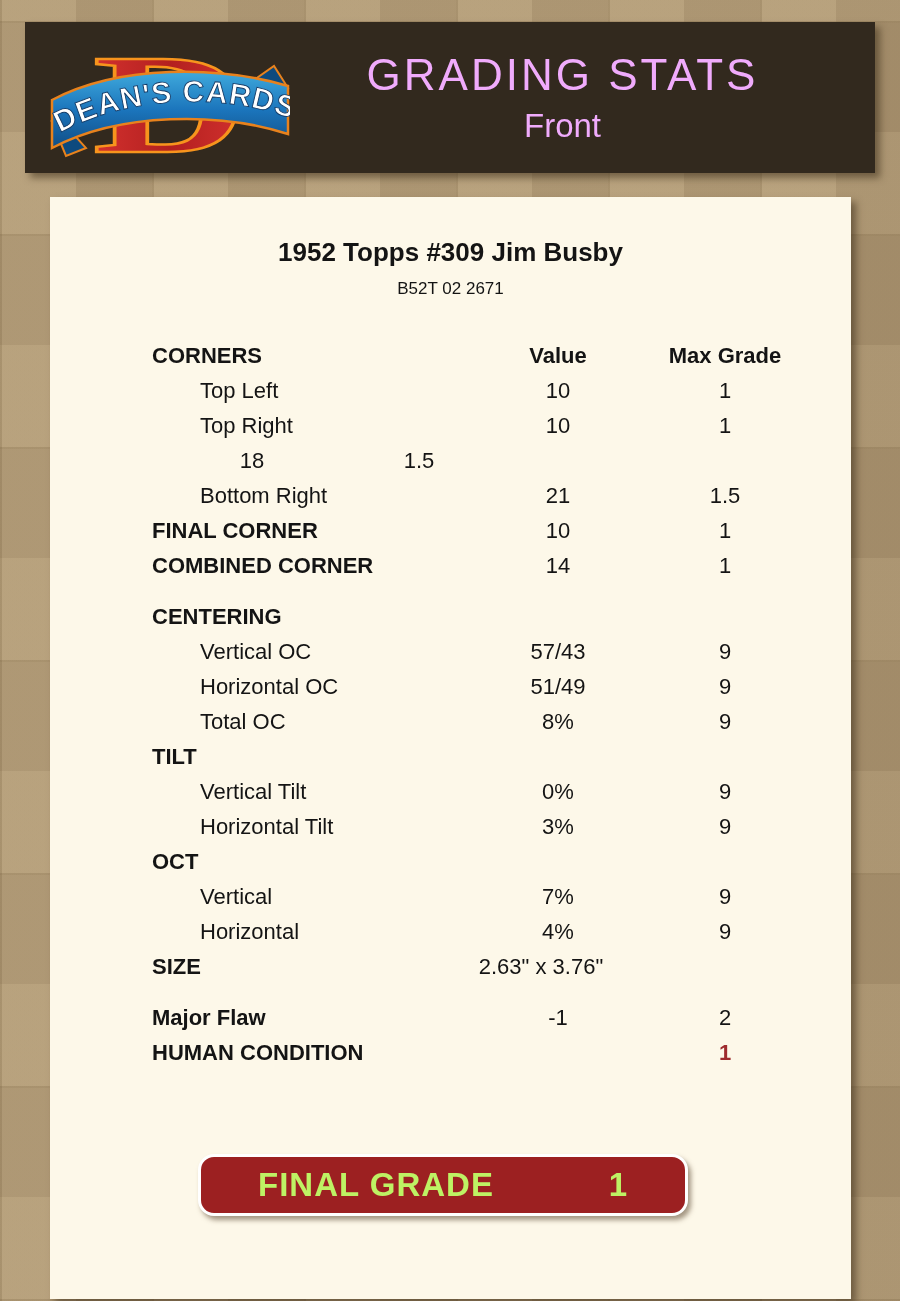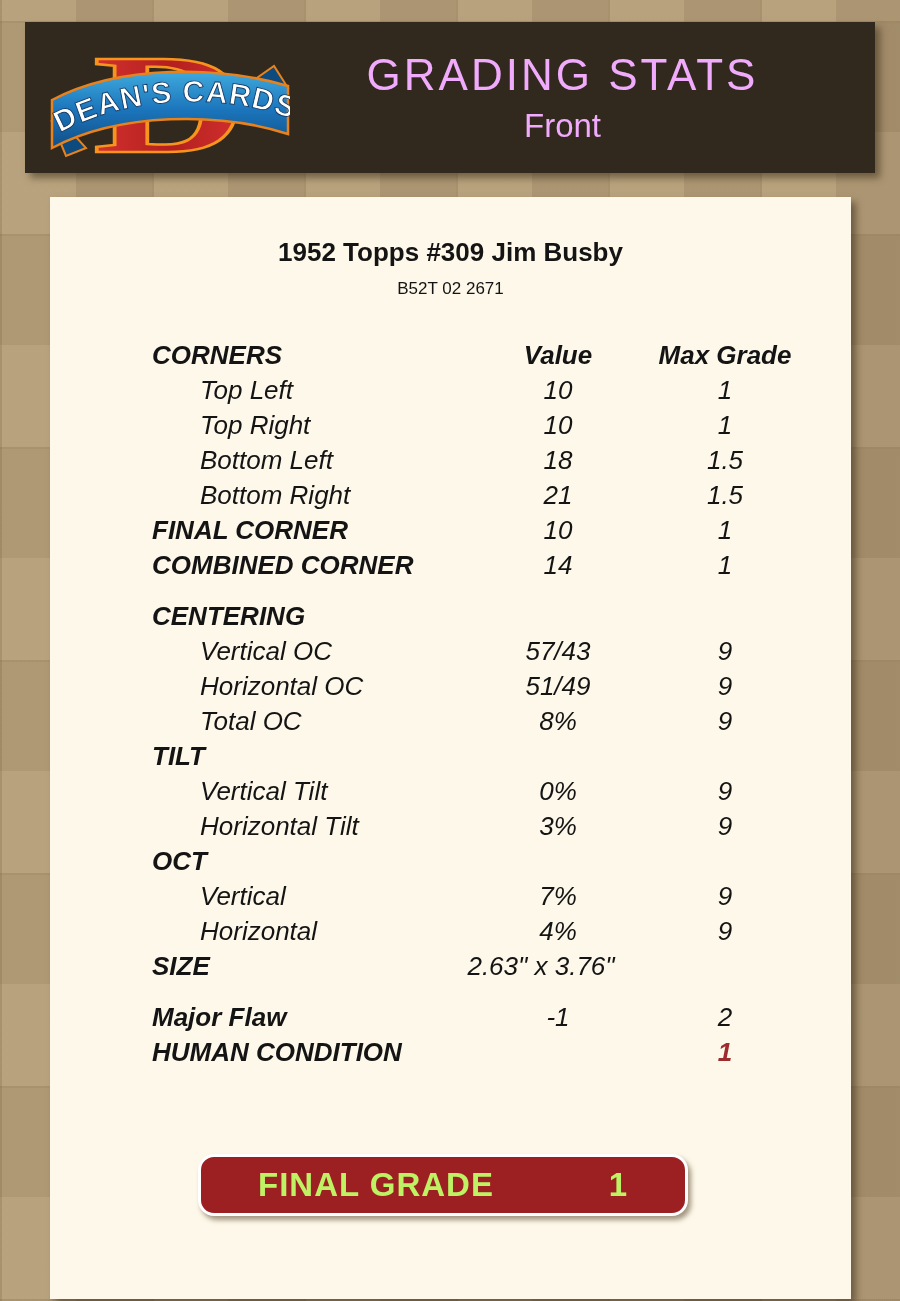--- a/index.html
+++ b/index.html
@@ -27,21 +27,21 @@
   .header-subtitle{font-size:33px;margin-top:8px;}
   .panel{
     position:absolute;left:50px;top:173px;width:801px;height:1102px;
     background:#fdf8e9;
     box-shadow:5px 5px 7px rgba(60,45,25,0.55);
     color:#141414;
     margin-top:24px;
   }
   .card-title{margin-top:40px;text-align:center;font-size:26px;font-weight:bold;line-height:30px;}
   .card-code{margin-top:7px;text-align:center;font-size:17px;line-height:30px;}
-  .grading-table{margin-top:34px;margin-left:102px;font-size:26px;font-style:italic;}
+  .grading-table{margin-top:34px;margin-left:102px;font-size:22px;}
   .t-row{display:flex;align-items:center;height:35px;}
   .t-row.gap{margin-top:16px;}
   .cell-label{width:306px;font-weight:bold;white-space:nowrap;}
   .t-row.indent .cell-label{font-weight:normal;padding-left:48px;width:258px;}
   .cell-value{width:200px;text-align:center;}
   .cell-max{width:134px;text-align:center;}
   .head-row .cell-value,.head-row .cell-max{font-weight:bold;}
   .t-row:not(.indent):not(.head-row) .cell-value{font-weight:normal;}
   .cell-value.shift{transform:translateX(-17px);}
   .cell-max.red{color:#9e2b2e;font-weight:bold;}
@@ -108,21 +108,20 @@
     <div class="cell-label">Top Left</div>
     <div class="cell-value">10</div>
     <div class="cell-max">1</div>
   </div>
       <div class="t-row indent">
     <div class="cell-label">Top Right</div>
     <div class="cell-value">10</div>
     <div class="cell-max">1</div>
   </div>
       <div class="t-row indent">
-    <div class="cell-label">Bottom Left</div>
     <div class="cell-value">18</div>
     <div class="cell-max">1.5</div>
   </div>
       <div class="t-row indent">
     <div class="cell-label">Bottom Right</div>
     <div class="cell-value">21</div>
     <div class="cell-max">1.5</div>
   </div>
       <div class="t-row">
     <div class="cell-label">FINAL CORNER</div>

